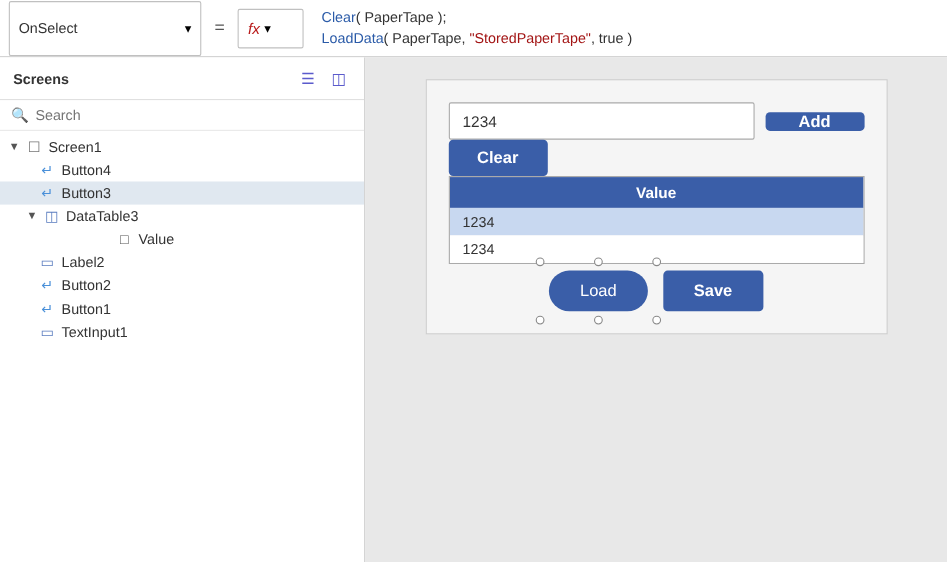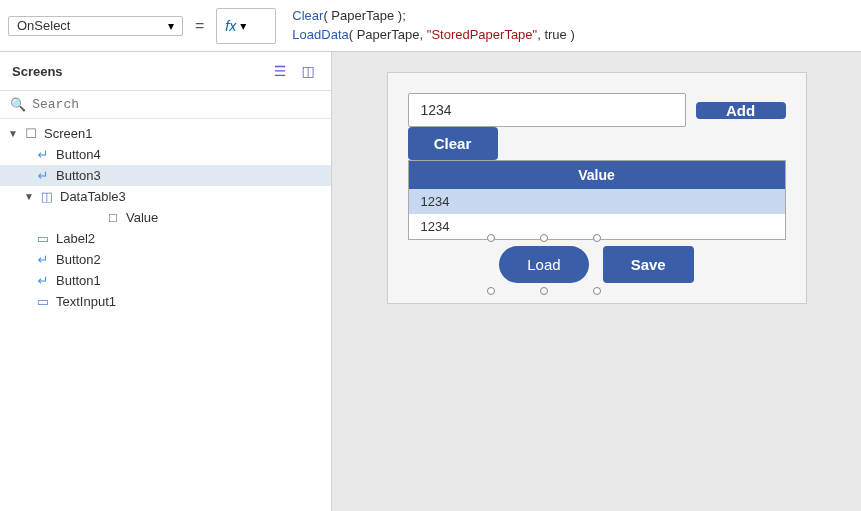--- a/index.html
+++ b/index.html
@@ -17,21 +17,21 @@
       flex-shrink: 0;
     }
     .toolbar-select {
       display: flex;
       align-items: center;
       border: 1px solid #c0c0c0;
       border-radius: 2px;
       background: #fff;
       padding: 4px 8px;
       width: 175px;
-      height: 20px;
+      height: 50px;
       cursor: pointer;
       justify-content: space-between;
     }
     .toolbar-select-label {
       font-size: 13px;
       color: #333;
     }
     .toolbar-eq {
       font-size: 16px;
       color: #555;
@@ -44,21 +44,21 @@
       border-radius: 2px;
       background: #fff;
       padding: 4px 8px;
       height: 36px;
       min-width: 60px;
       gap: 4px;
       cursor: pointer;
     }
     .toolbar-fx-text {
       font-style: italic;
-      color: #0369a1;
+      color: #b91c1c;
       font-size: 14px;
     }
     .toolbar-formula {
       flex: 1;
       padding: 0 8px;
       font-size: 13px;
       color: #333;
       line-height: 1.4;
     }
     .formula-blue { color: #2b5ba8; }
@@ -117,21 +117,20 @@
       color: #888;
       font-size: 13px;
     }
     .search-input {
       border: none;
       outline: none;
       font-size: 13px;
       color: #0c4a6e;
       background: transparent;
       width: 100%;
-      font-family: Liberation Mono, monospace;
     }
     .tree {
       overflow-y: auto;
       flex: 1;
       padding: 4px 0;
     }
     .tree-item {
       display: flex;
       align-items: center;
       padding: 3px 8px;

